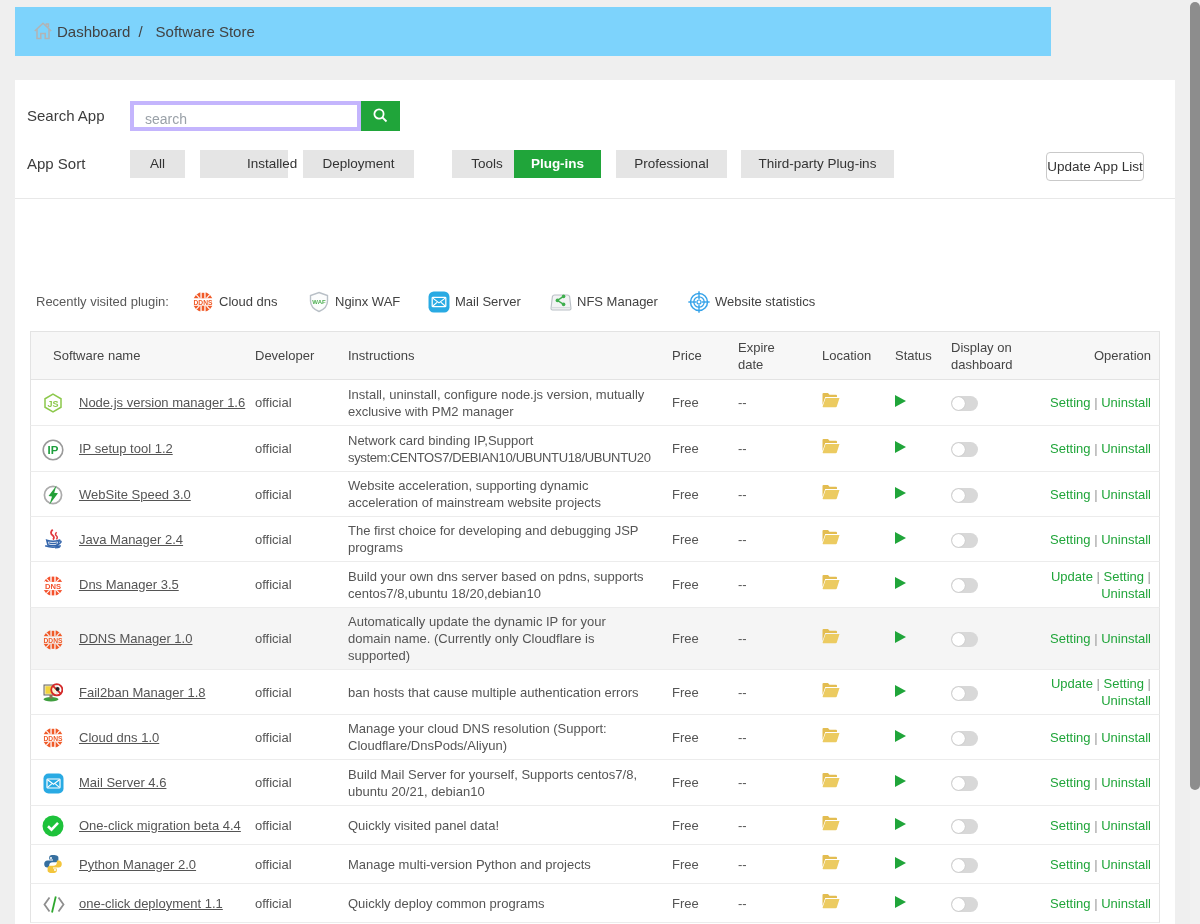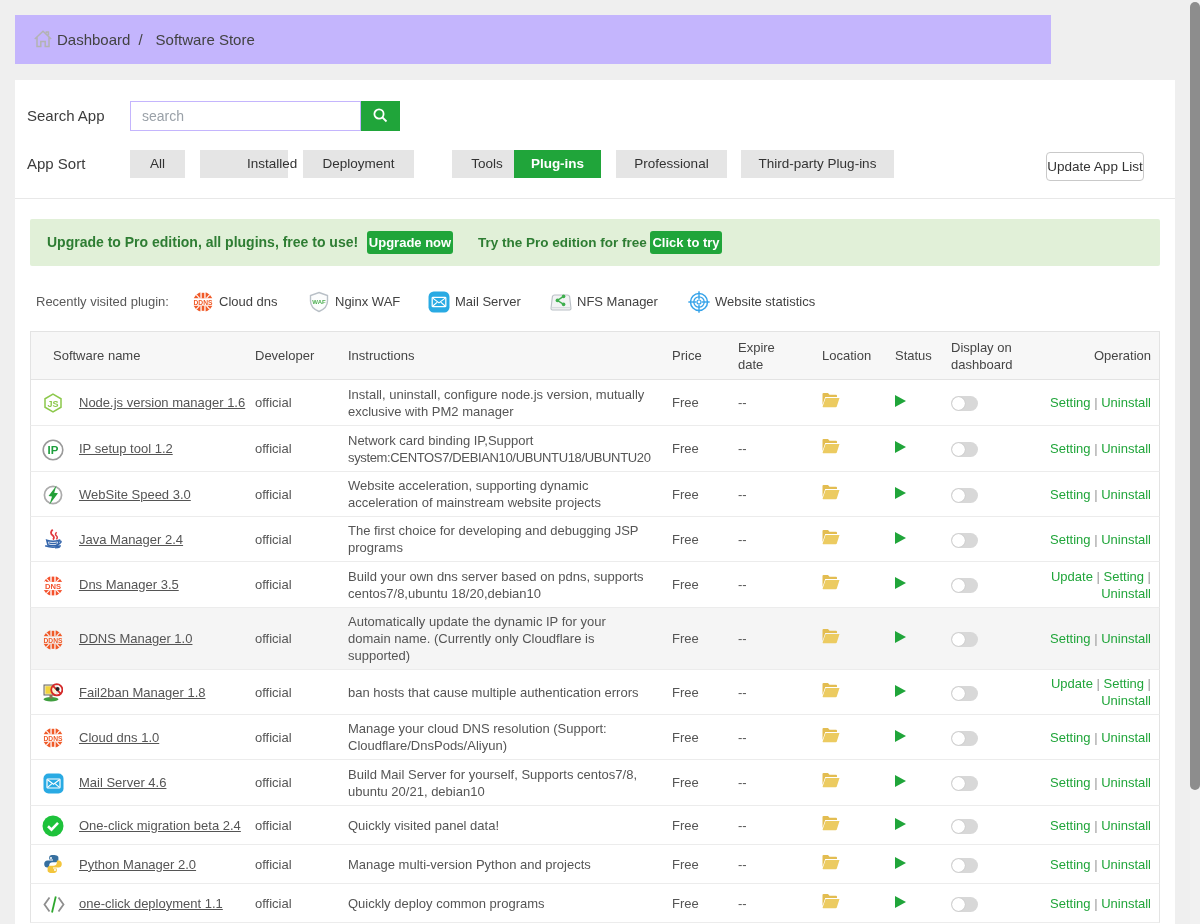--- a/index.html
+++ b/index.html
@@ -1,25 +1,25 @@
 <!DOCTYPE html>
 <html><head>
 <meta charset="utf-8">
 <style>
 * { margin:0; padding:0; box-sizing:border-box; }
 html,body { width:1200px; height:924px; overflow:hidden; background:#efefef;
   font-family:"Liberation Sans", sans-serif; }
 .abs { position:absolute; }
-#crumb { left:15px; top:15px; width:1036px; height:49px; background:#c4b5fd; }
+#crumb { left:15px; top:7px; width:1036px; height:49px; background:#7dd3fc; }
 #crumb .txt { position:absolute; left:42px; top:0; height:49px; line-height:49px;
   font-size:15px; color:#424242; }
 #panel { left:15px; top:80px; width:1160px; height:844px; background:#fff; }
 .lbl { font-size:15px; color:#3c3c3c; }
 #searchLbl { left:12px; top:21px; height:30px; line-height:30px; }
-#searchInput { left:115px; top:21px; width:231px; height:30px; border:1px solid #c4b5fd;
+#searchInput { left:115px; top:21px; width:231px; height:30px; border:4px solid #c4b5fd;
   background:#fff; }
 #searchInput span { position:absolute; left:11px; top:0; line-height:28px; font-size:14px; color:#9aa1a8; }
 #searchBtn { left:346px; top:21px; width:39px; height:30px; background:#20a53a; }
 #sortLbl { left:12px; top:70px; height:28px; line-height:28px; }
 .sortBtn { position:absolute; top:70px; height:28px; background:#e5e5e5; color:#333;
   font-size:13.5px; text-align:center; line-height:28px; }
 .sortBtn.active { background:#20a53a; color:#fff; font-weight:bold; }
 #updBtn { left:1031px; top:72px; width:98px; height:29px; background:#fff;
   border:1px solid #c9c9c9; border-radius:4px; text-align:center; line-height:27px;
   font-size:13.5px; color:#333; }
@@ -84,26 +84,20 @@
   <div class="abs lbl" id="sortLbl">App Sort</div>
   <div class="sortBtn" style="left:115px; width:55px;">All</div>
   <div class="sortBtn" style="left:185px; width:88px;padding-left:47px;">Installed</div>
   <div class="sortBtn" style="left:288px; width:111px;">Deployment</div>
   <div class="sortBtn" style="left:437px; width:70px;">Tools</div>
   <div class="sortBtn active" style="left:499px; width:87px;">Plug-ins</div>
   <div class="sortBtn" style="left:601px; width:111px;">Professional</div>
   <div class="sortBtn" style="left:726px; width:153px;">Third-party Plug-ins</div>
   <div class="abs" id="updBtn">Update App List</div>
   <div class="abs" id="sep"></div>
-  <div class="abs" id="banner">
-    <span class="b1">Upgrade to Pro edition, all plugins, free to use!</span>
-    <span class="gbtn" style="left:337px; width:86px;">Upgrade now</span>
-    <span class="b1" style="left:448px; font-size:13.5px;">Try the Pro edition for free</span>
-    <span class="gbtn" style="left:620px; width:72px;">Click to try</span>
-  </div>
   <div class="abs" id="recent">
     <span class="rlbl">Recently visited plugin:</span>
     <span class="ritem" style="left:177px;">
         <span class="ric"><svg width="22" height="22" viewBox="0 0 22 22">
             <circle cx="11" cy="11" r="10" fill="#f05a28"></circle>
             <rect x="0" y="7.2" width="22" height="7.6" fill="#fff"></rect>
             <rect x="8.4" y="0" width="5.2" height="7.2" fill="#fff"></rect>
             <rect x="9.7" y="1.8" width="2.6" height="5.4" fill="#f05a28"></rect>
             <rect x="8.4" y="14.8" width="5.2" height="7.2" fill="#fff"></rect>
             <rect x="9.7" y="14.8" width="2.6" height="5" fill="#f05a28"></rect>
@@ -461,21 +455,21 @@
   </tr>
   <tr style="height:39px;">
     <td class="c1">
               <div class="namecell">
                 <span class="nic">
       <svg width="22" height="22" viewBox="0 0 22 22" style="margin-left:-1px;">
                     <circle cx="11" cy="11" r="10.5" fill="#1ec23b"></circle>
                     <polyline points="6,11.2 9.5,14.6 16,7.8" fill="none" stroke="#fff" stroke-width="2.6"></polyline>
                   </svg>
       </span>
-                <span class="ntx">One-click migration beta 2.4</span>
+                <span class="ntx">One-click migration beta 4.4</span>
               </div>
             </td>
     <td class="p30">official</td>
     <td class="p30 ins">Quickly visited panel data!</td>
     <td class="p30">Free</td>
     <td class="p30">--</td>
     <td class="p30"><svg width="18" height="15" viewBox="0 0 18 15">
                 <path d="M0.5 1 Q0.5 0 1.5 0 H6 L7.5 1.8 H14 Q15 1.8 15 2.8 V4 H3.2 L0.5 12 Z" fill="#e3bd51"></path>
                 <path d="M3.6 5 H17.5 L14.8 13.5 Q14.6 14.2 13.7 14.2 H1.2 Q0.4 14.2 0.7 13.3 Z" fill="#eccb61"></path>
               </svg></td>

